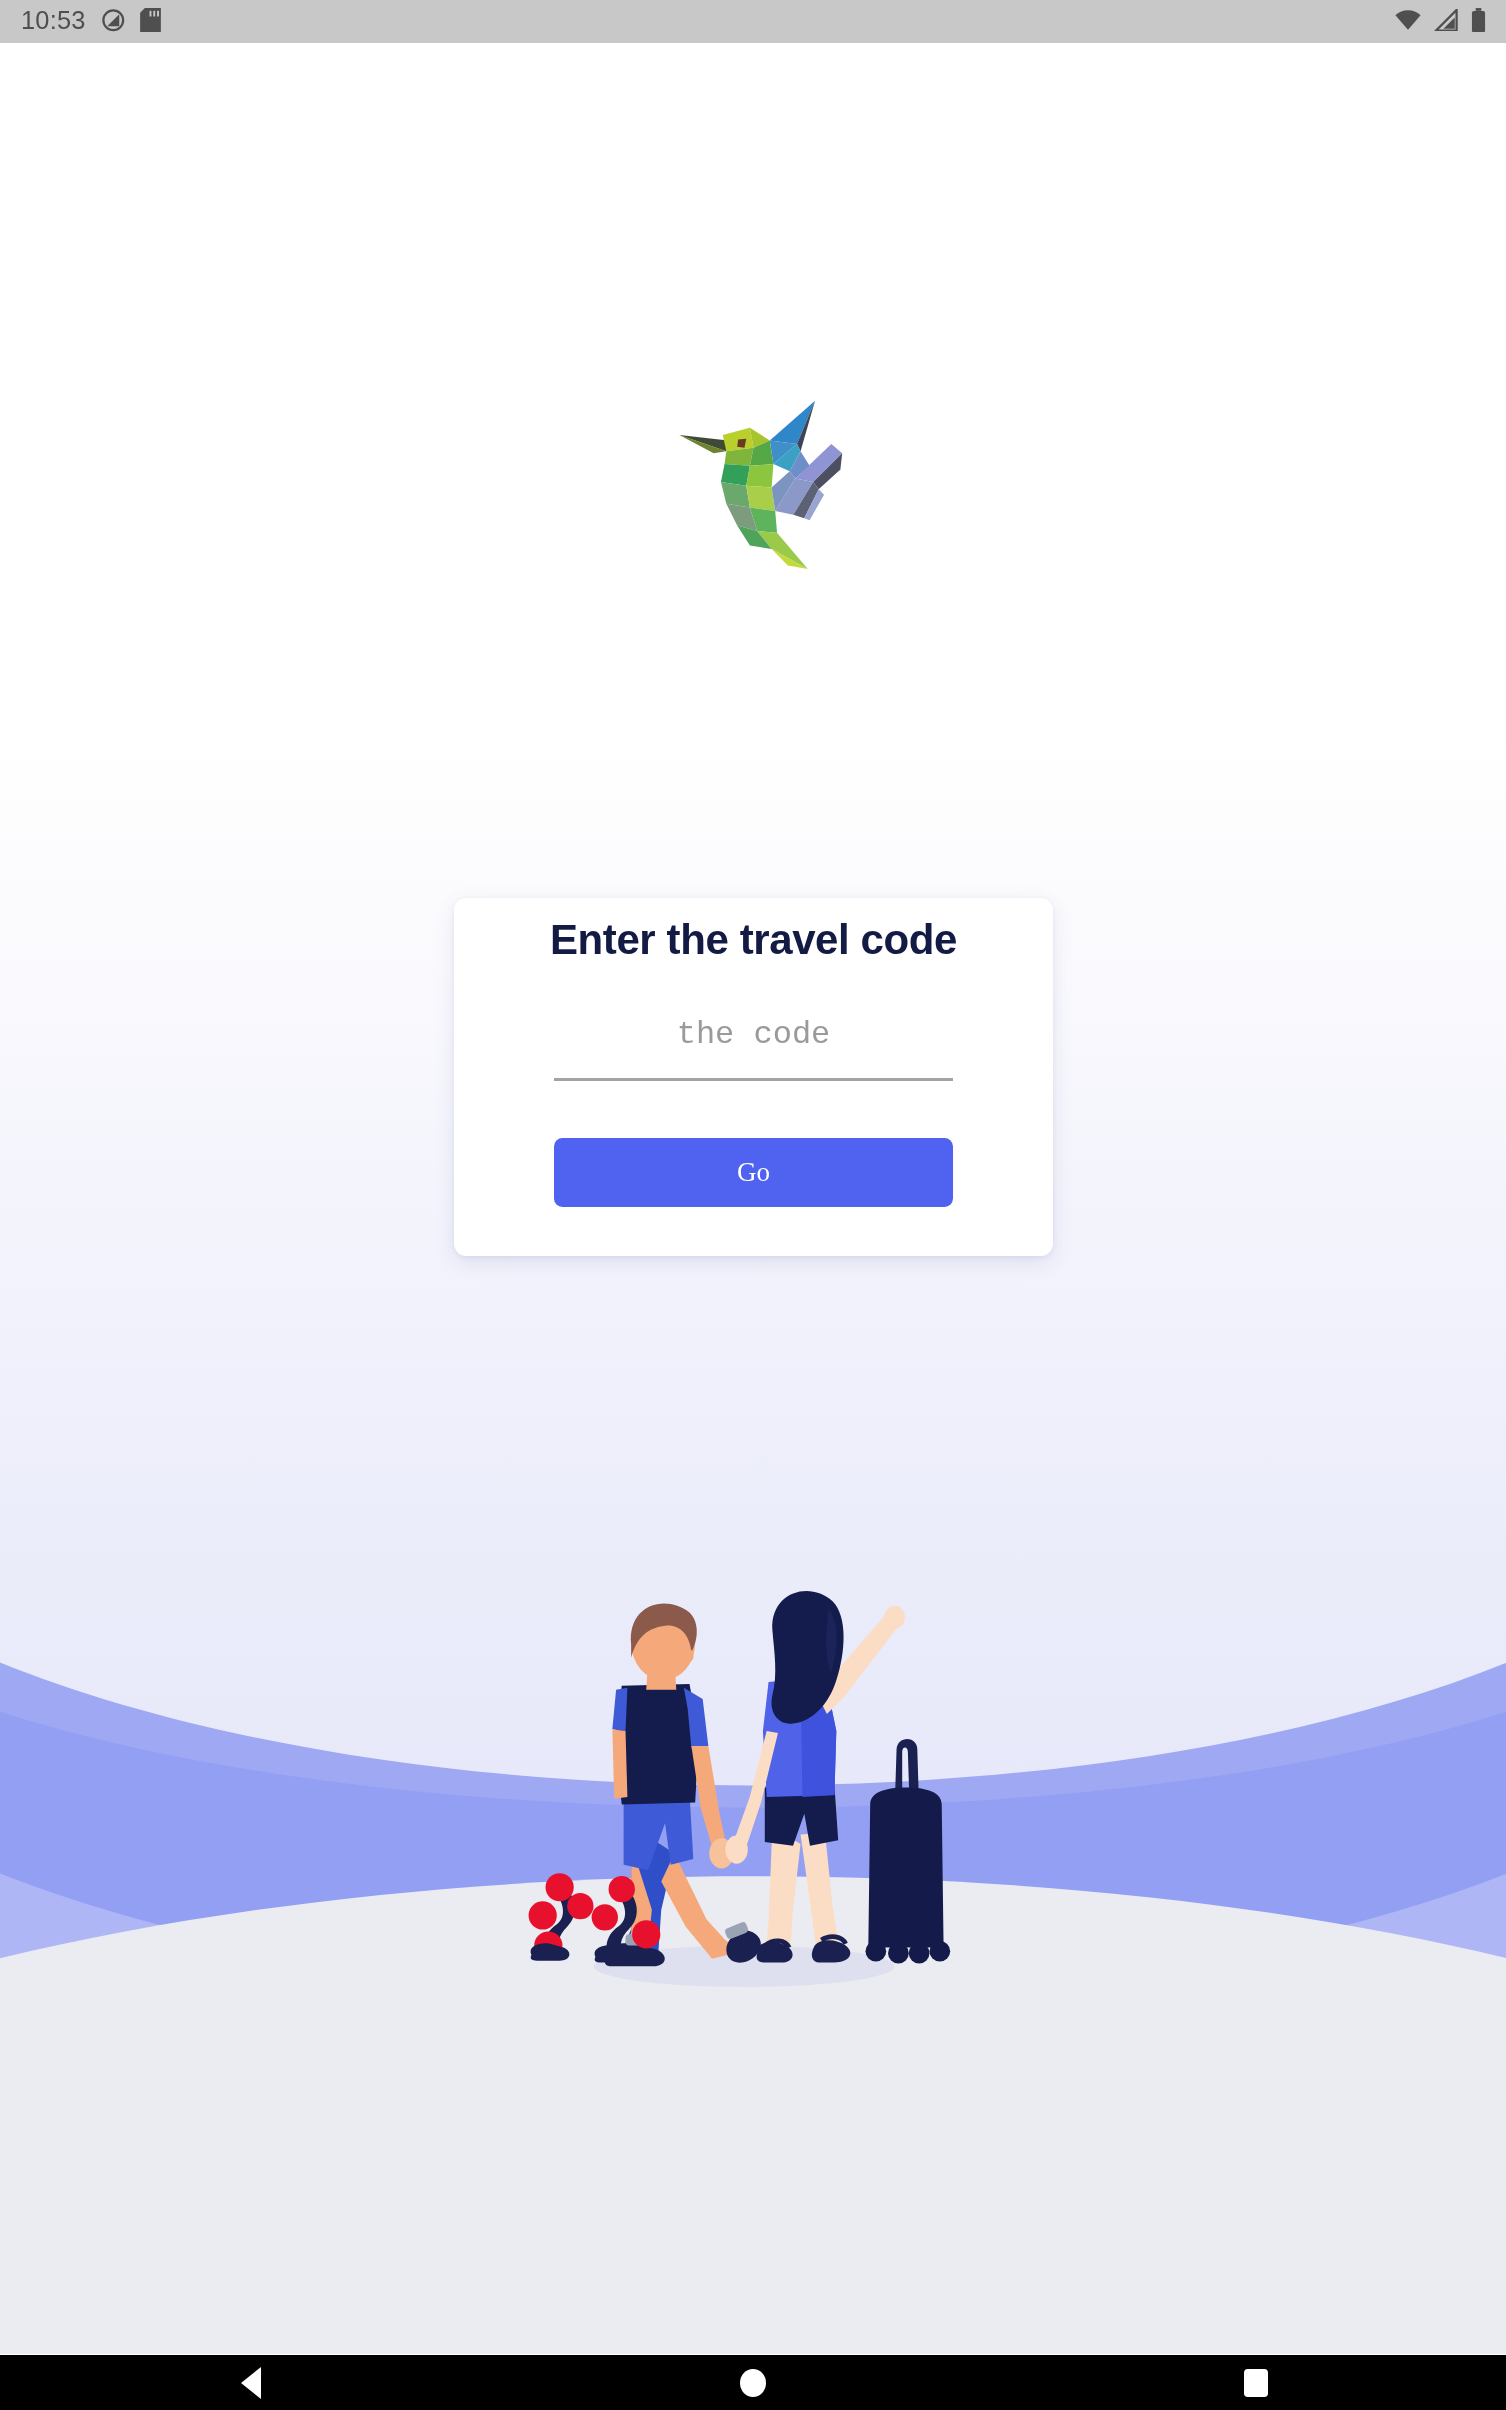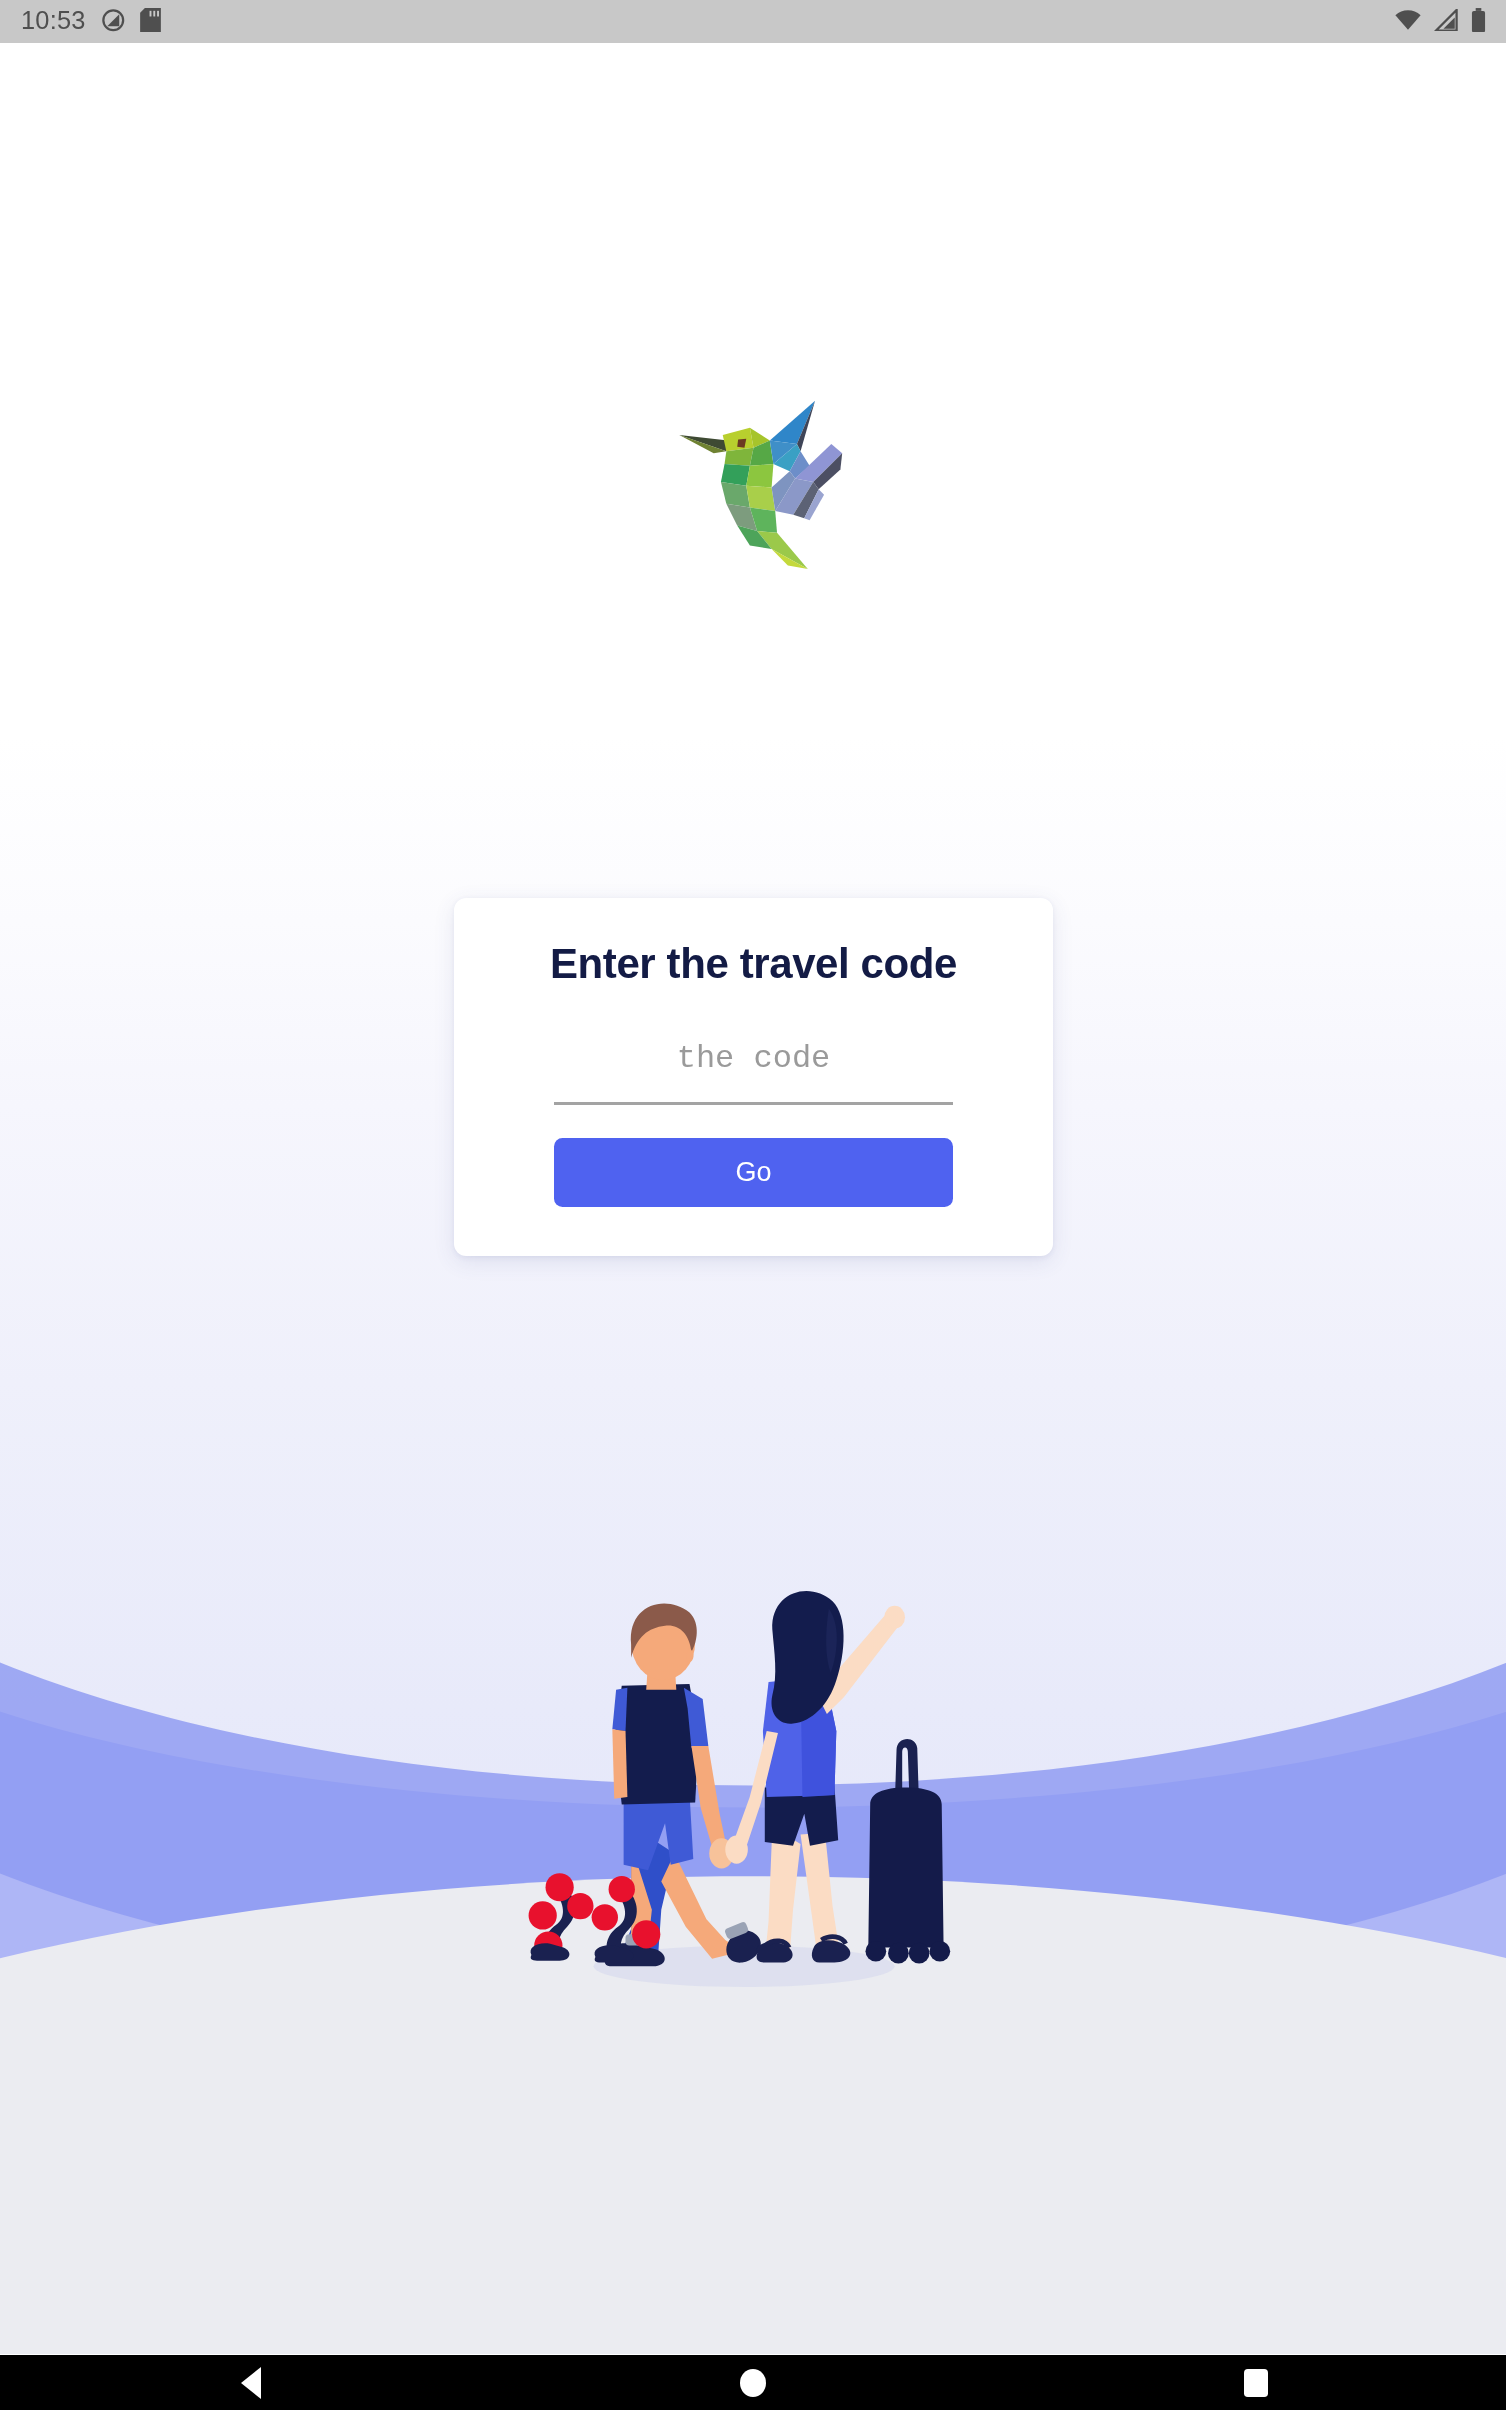--- a/index.html
+++ b/index.html
@@ -43,41 +43,41 @@
 
   
   .card{
     position:absolute; top:855px; left:454px;
     width:599px; height:358px;
     background:#ffffff; border-radius:12.2px;
     box-shadow:0 5.6px 21px rgba(60,70,140,.11), 0 1.9px 5.6px rgba(60,70,140,.07);
     z-index:10;
   }
   .card-title{
-    margin-top:45px; text-align:center;
+    margin-top:21px; text-align:center;
     font-size:42px; font-weight:bold; color:#131b45;
     letter-spacing:-0.4px; line-height:1;
   }
   .field{
     margin:55px auto 0; width:399px;
     display:flex; flex-direction:column; align-items:stretch;
   }
   .field-input{
     width:100%; border:0; outline:0; background:transparent;
     text-align:center;
     font-family:"Liberation Mono", monospace;
     font-size:32px; color:#2b2b2b; padding:0 0 25px;
   }
   .field-input::placeholder{ color:#9a9a9a; }
   .field-line{ width:100%; height:2.8px; background:#a3a3a3; }
   .go-btn{
     position:absolute; left:100px; top:240px;
     width:399px; height:69px; border:0; border-radius:8.5px;
     background:#4f62f0; color:#ffffff;
-    font-family:Liberation Sans, sans-serif;
+    font-family:Liberation Serif, serif;
     font-size:27px; cursor:pointer;
   }
 
   
   .illus{ position:absolute; left:490px; bottom:350px; width:527px; height:433px; z-index:8; }
   .illus svg{ display:block; width:527px; height:433px; }
 
   
   .navbar{
     position:absolute; bottom:0; left:0; width:1507px; height:56px;

